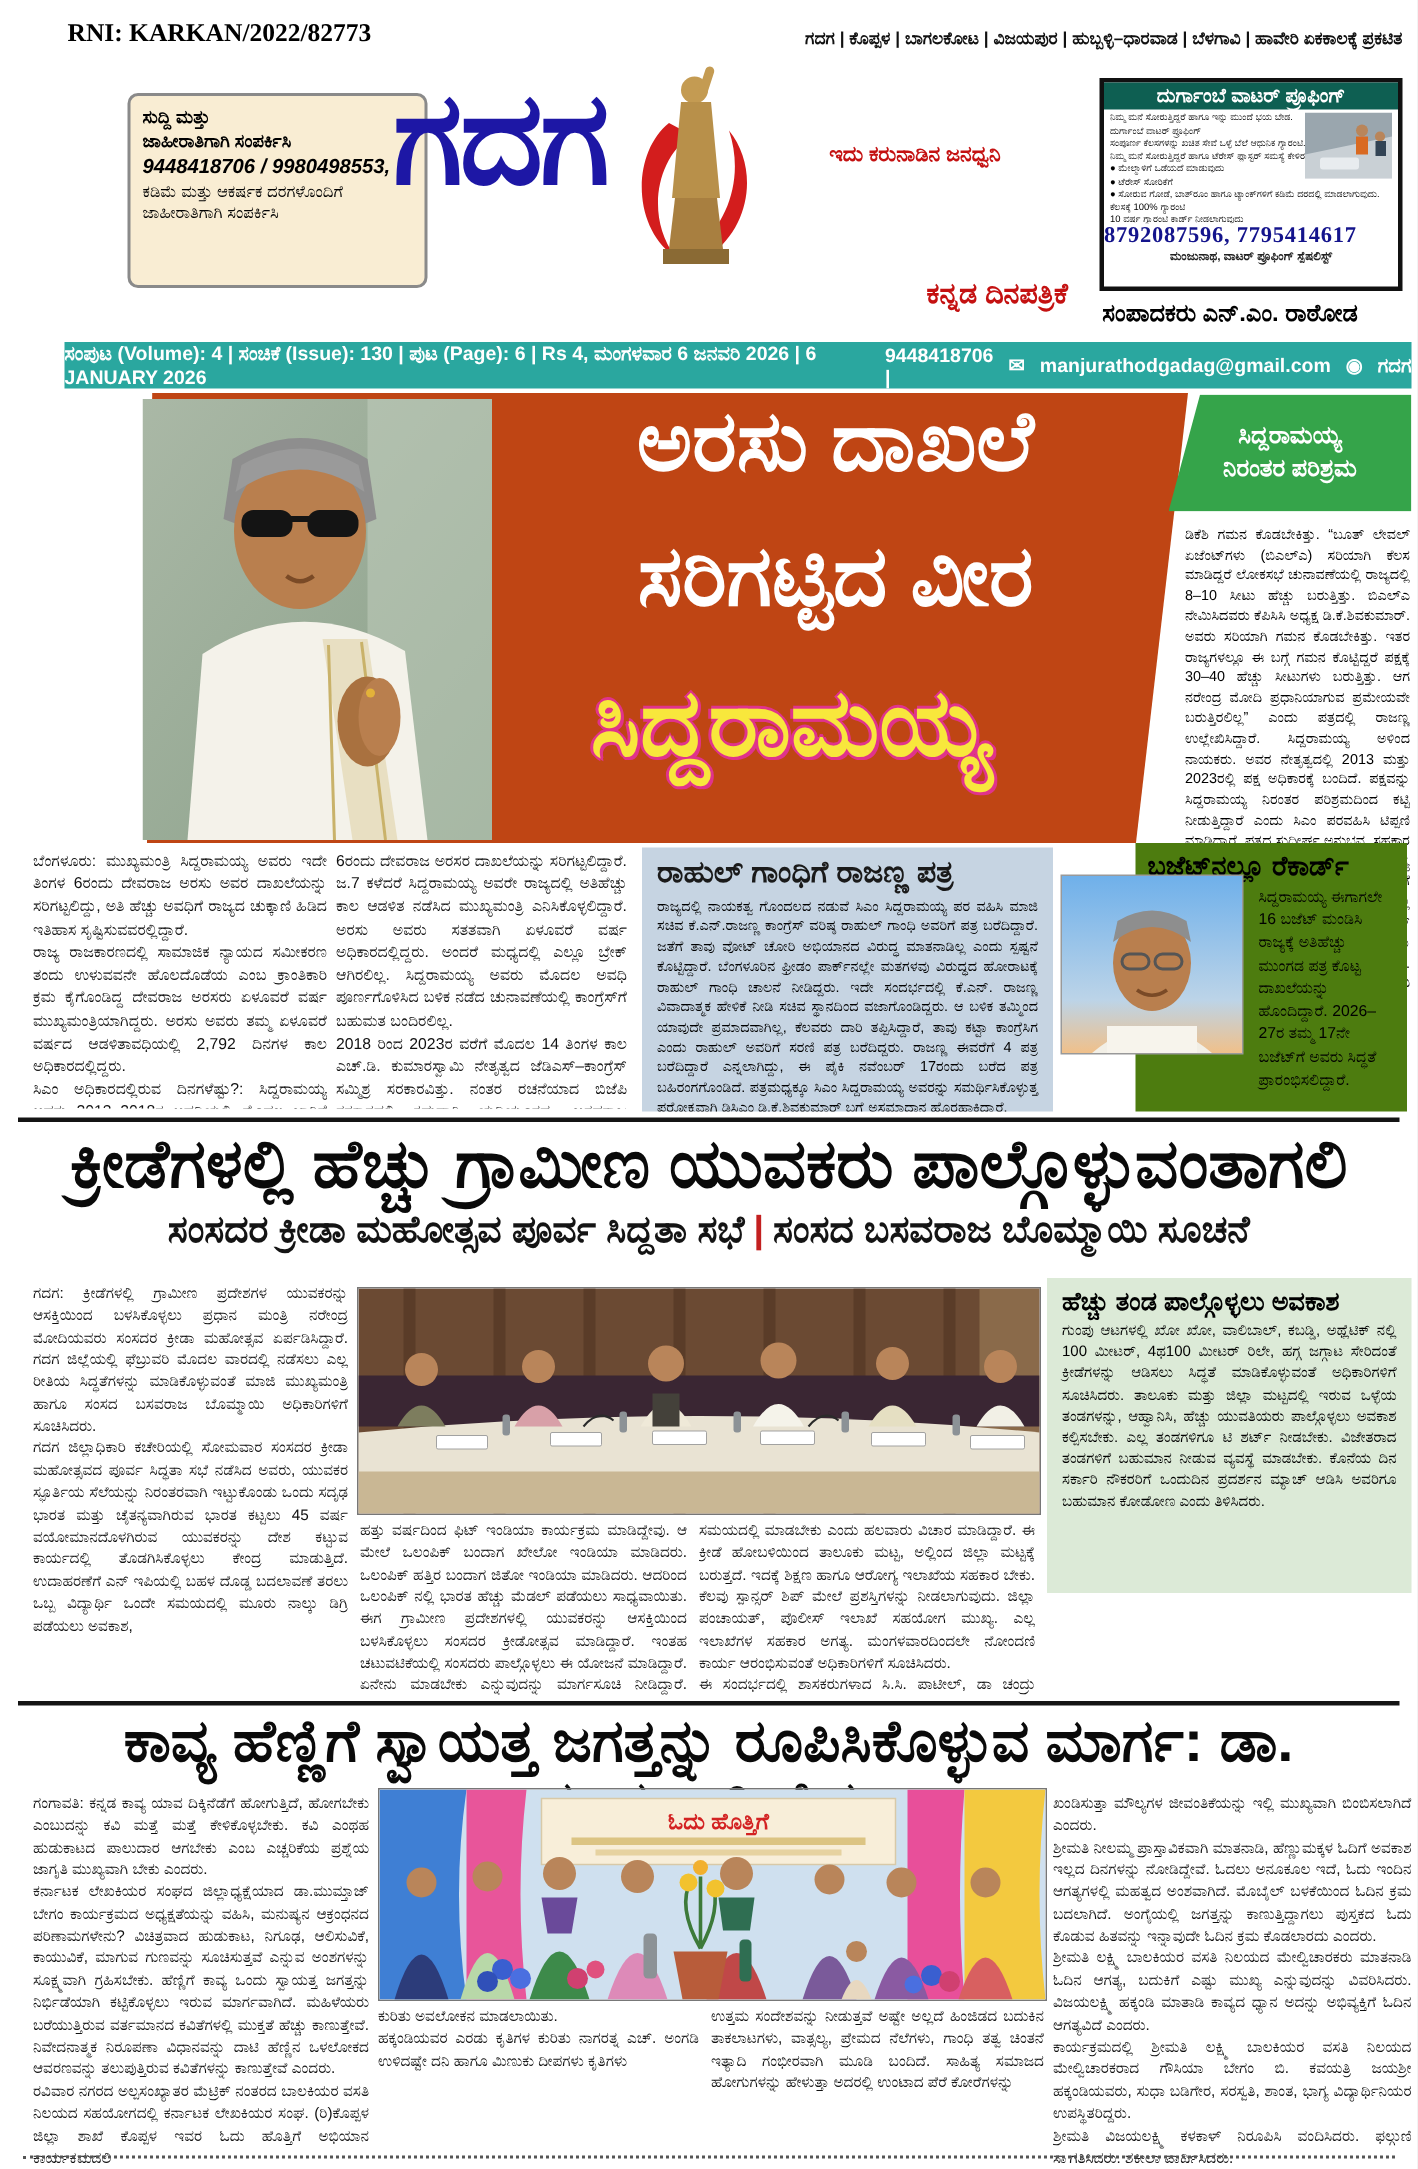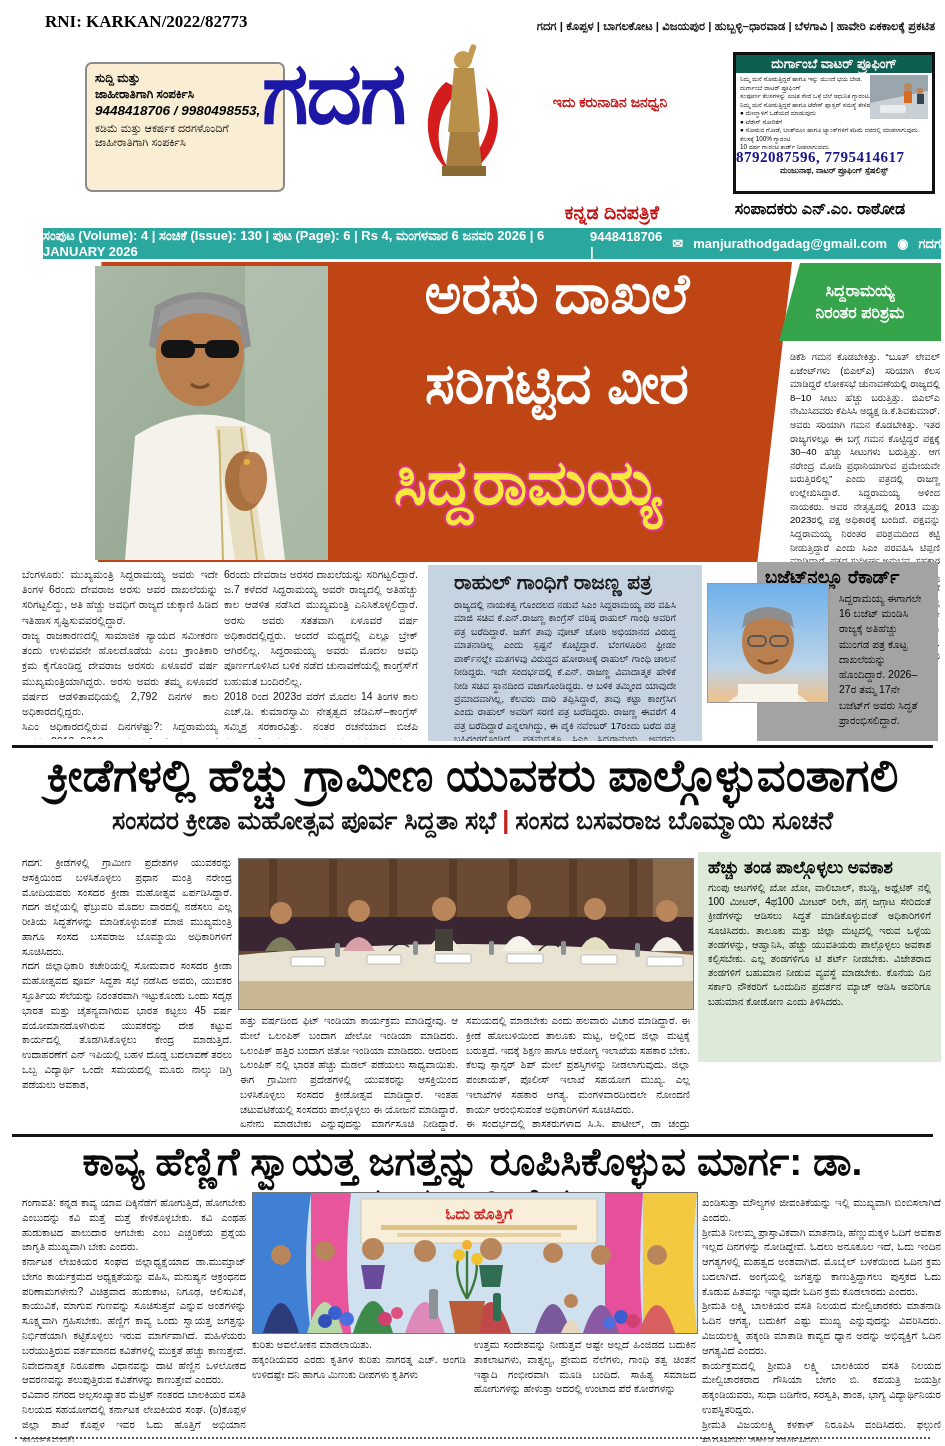--- a/index.html
+++ b/index.html
@@ -15,21 +15,21 @@
   
   .rni{left:45px;top:12px;font-size:17px;font-weight:bold;}
   .cities{left:430px;top:20px;width:505px;font-size:11.5px;font-weight:bold;text-align:right;color:#111;}
   .contactBox{left:85px;top:62px;width:180px;height:114px;background:#f9edd3;border:2px solid #8a8a8a;
               border-radius:7px;padding:6px 8px;font-size:11px;line-height:1.35;}
   .contactBox .b1{font-weight:bold;font-size:12px;}
   .contactBox .ph{font-weight:bold;font-style:italic;font-size:13.5px;}
   .mast1{left:262px;top:50px;font-size:86px;line-height:1;font-weight:bold;color:#1d17a5;letter-spacing:-2px;}
   .mast2{left:498px;top:96px;font-size:72px;line-height:1;font-weight:bold;color:#cf1111;letter-spacing:-1px;}
   .tagTop{left:505px;top:94px;width:210px;font-size:14px;font-weight:bold;color:#c41111;text-align:center;}
-  .tagBottom{left:512px;top:186px;width:200px;font-size:19px;font-weight:bold;color:#c41111;text-align:center;margin-top:16px;}
+  .tagBottom{left:512px;top:186px;width:200px;font-size:19px;font-weight:bold;color:#c41111;text-align:right;}
   .engLine{left:25px;top:201px;font-size:17px;font-weight:bold;}
   .editorLine{left:700px;top:200px;width:240px;font-size:16px;font-weight:bold;text-align:center;}
   .adBox{left:733px;top:52px;width:202px;height:142px;border:3px solid #111;background:#fff;box-sizing:border-box;}
   .adTitle{background:#0e5f52;color:#fff;font-weight:bold;font-size:13px;text-align:center;padding:1px 0;}
   .adBody{font-size:6.3px;line-height:1.35;padding:2px 4px;height:72px;overflow:hidden;}
   .adPhone{font-size:15px;font-weight:bold;color:#14148c;text-align:left;letter-spacing:.5px;}
   .adFooter{font-size:8px;font-weight:bold;text-align:center;color:#222;}
   .adImg{position:absolute;right:4px;top:20px;}
 
   
@@ -45,25 +45,25 @@
   .hl3{left:255px;top:452px;width:545px;text-align:center;font-size:62px;font-weight:bold;color:#f8e73c;line-height:1;
        text-shadow:-2px 0 #e0338c,2px 0 #e0338c,0 -2px #e0338c,0 2px #e0338c,2px 2px 0 #e0338c;}
   .leadPhoto{left:95px;top:266px;width:233px;height:294px;}
   .sideBox{left:779px;top:263px;width:162px;height:78px;background:#35a44a;
            clip-path:polygon(13% 0,100% 0,100% 100%,0 100%);color:#fff;font-weight:bold;font-size:16px;
            display:flex;align-items:center;justify-content:center;text-align:center;line-height:1.35;}
   .sideCol{left:790px;top:350px;width:150px;height:200px;font-size:10px;line-height:1.42;}
   .bodyTxt{font-size:10.5px;line-height:1.45;color:#111;}
   .leadCol1{left:22px;top:567px;width:196px;height:172px;}
   .leadCol2{left:224px;top:567px;width:194px;height:172px;}
-  .letterBox{left:428px;top:565px;width:274px;height:176px;background:#c6d4e2;padding:6px 26px;box-sizing:border-box;}
+  .letterBox{left:428px;top:565px;width:274px;height:176px;background:#c6d4e2;padding:6px 10px;box-sizing:border-box;}
   .letterTitle{font-size:20px;font-weight:bold;color:#1a1a1a;margin-bottom:4px;}
   .letterBody{font-size:9.6px;line-height:1.4;}
   .portrait{left:707px;top:583px;width:120px;height:118px;border:1px solid #999;}
-  .budgetBox{left:757px;top:562px;width:181px;height:179px;background:#a3a3a3;padding:5px 8px;box-sizing:border-box;}
+  .budgetBox{left:757px;top:562px;width:181px;height:179px;background:#4d7c0f;padding:5px 8px;box-sizing:border-box;}
   .budgetTitle{font-size:18px;font-weight:bold;margin-bottom:3px;}
   .budgetBody{font-size:10.5px;line-height:1.45;margin-left:74px;}
 
   .ruleH{left:12px;width:921px;height:3px;background:#141414;}
 
   
   .spHead{left:12px;top:752px;width:921px;text-align:center;font-size:45px;font-weight:bold;color:#0a0a0a;line-height:1.05;}
   .spSub{left:12px;top:806px;width:921px;text-align:center;font-size:25px;font-weight:bold;color:#141414;}
   .spSub .pipe{color:#c32020;padding:0 6px;}
   .spLeft{left:22px;top:856px;width:210px;height:277px;}

